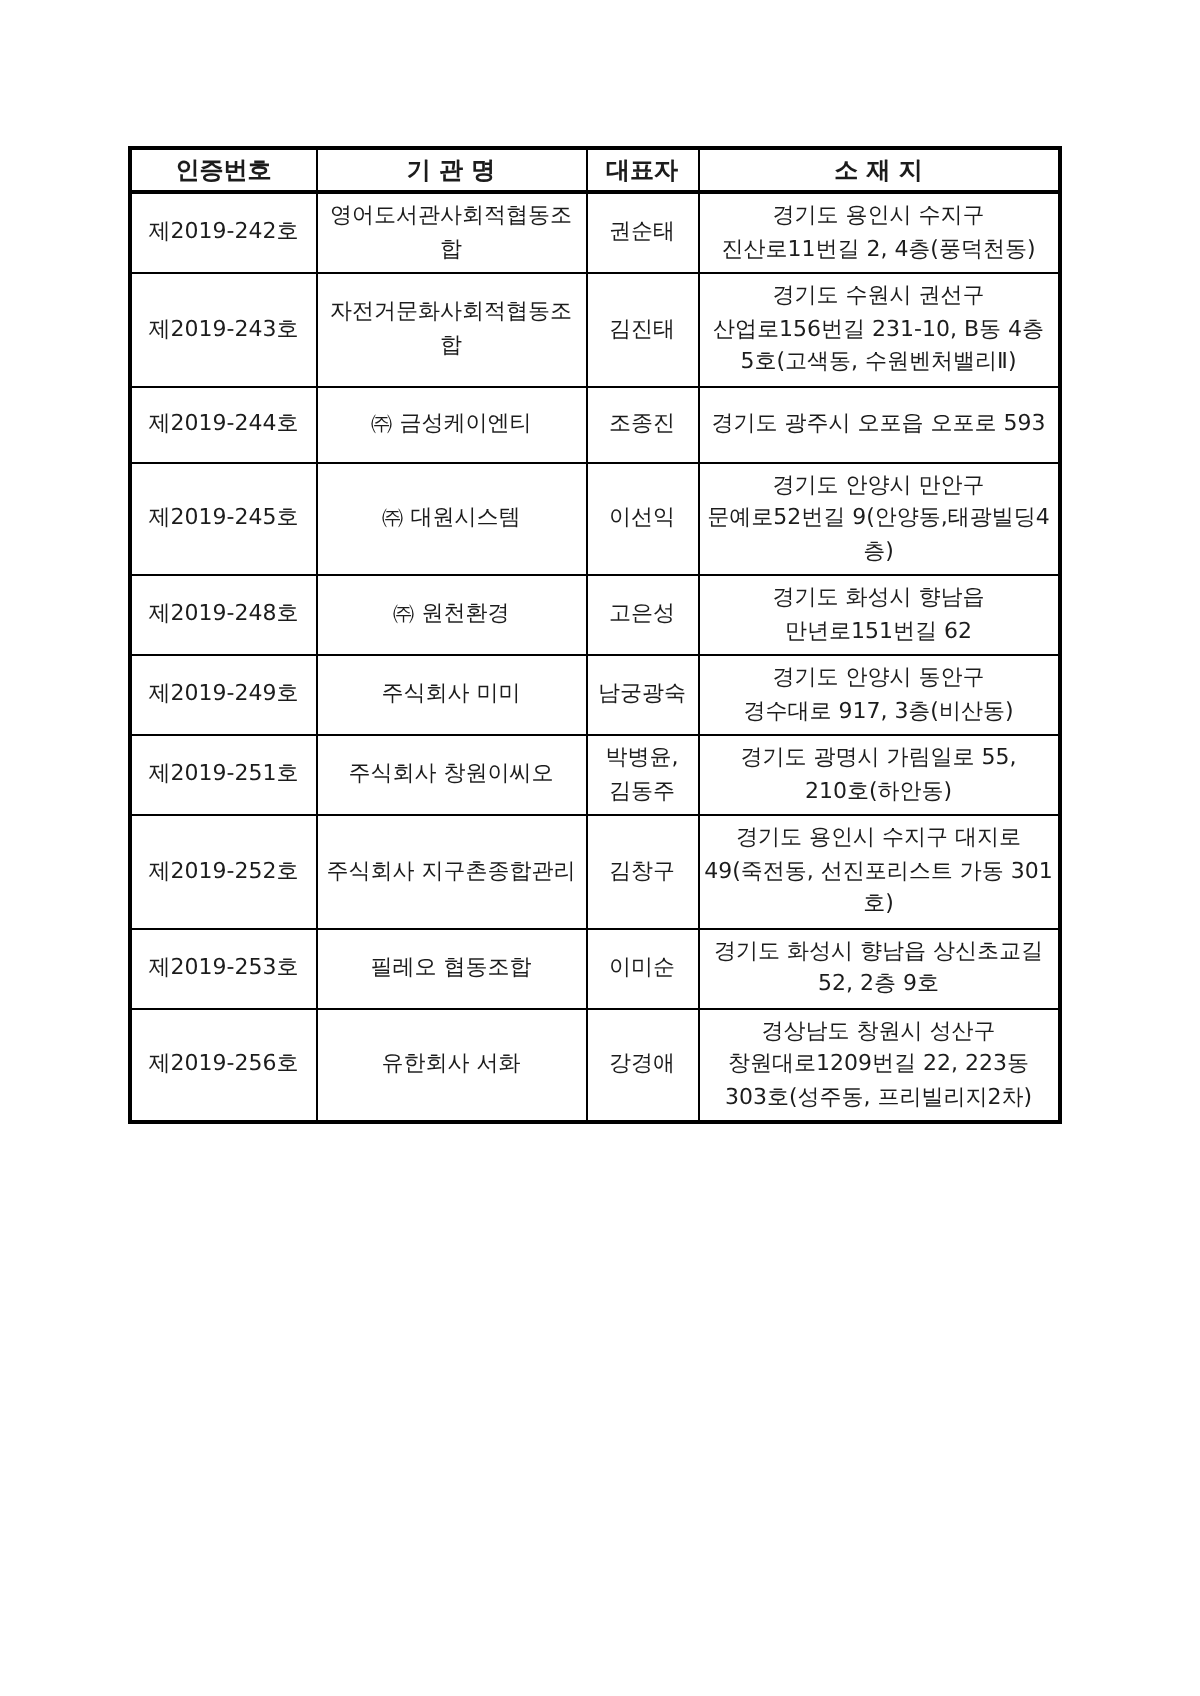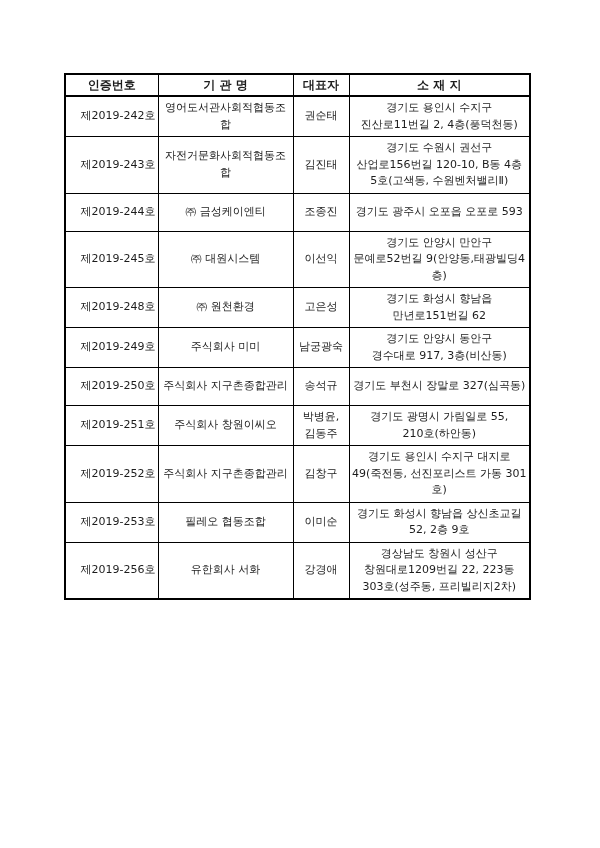--- a/index.html
+++ b/index.html
@@ -59,21 +59,20 @@
     background: #ffffff;
   }
   tbody tr {
     height: 38px;
   }
   td.cell-addr, td.cell-rep {
     white-space: pre-line;
   }
   td.cell-no {
     white-space: nowrap;
-    text-align: right;
   }
 </style>
 </head>
 <body>
 
 <div class="doc-page">
   <div class="table-wrap">
     <table class="cert-table">
       <colgroup>
         <col class="col-no">
@@ -95,21 +94,21 @@
             <td class="cell-org">영어도서관사회적협동조합</td>
             <td class="cell-rep">권순태</td>
             <td class="cell-addr">경기도 용인시 수지구
 진산로11번길 2, 4층(풍덕천동)</td>
           </tr>
           <tr>
             <td class="cell-no">제2019-243호</td>
             <td class="cell-org">자전거문화사회적협동조합</td>
             <td class="cell-rep">김진태</td>
             <td class="cell-addr">경기도 수원시 권선구
-산업로156번길 120-10, B동 4층
+산업로156번길 231-10, B동 4층
 5호(고색동, 수원벤처밸리Ⅱ)</td>
           </tr>
           <tr>
             <td class="cell-no">제2019-244호</td>
             <td class="cell-org">㈜ 금성케이엔티</td>
             <td class="cell-rep">조종진</td>
             <td class="cell-addr">경기도 광주시 오포읍 오포로 593</td>
           </tr>
           <tr>
             <td class="cell-no">제2019-245호</td>
@@ -124,26 +123,20 @@
             <td class="cell-rep">고은성</td>
             <td class="cell-addr">경기도 화성시 향남읍
 만년로151번길 62</td>
           </tr>
           <tr>
             <td class="cell-no">제2019-249호</td>
             <td class="cell-org">주식회사 미미</td>
             <td class="cell-rep">남궁광숙</td>
             <td class="cell-addr">경기도 안양시 동안구
 경수대로 917, 3층(비산동)</td>
-          </tr>
-          <tr>
-            <td class="cell-no">제2019-250호</td>
-            <td class="cell-org">주식회사 지구촌종합관리</td>
-            <td class="cell-rep">송석규</td>
-            <td class="cell-addr">경기도 부천시 장말로 327(심곡동)</td>
           </tr>
           <tr>
             <td class="cell-no">제2019-251호</td>
             <td class="cell-org">주식회사 창원이씨오</td>
             <td class="cell-rep">박병윤,
 김동주</td>
             <td class="cell-addr">경기도 광명시 가림일로 55,
 210호(하안동)</td>
           </tr>
           <tr>

